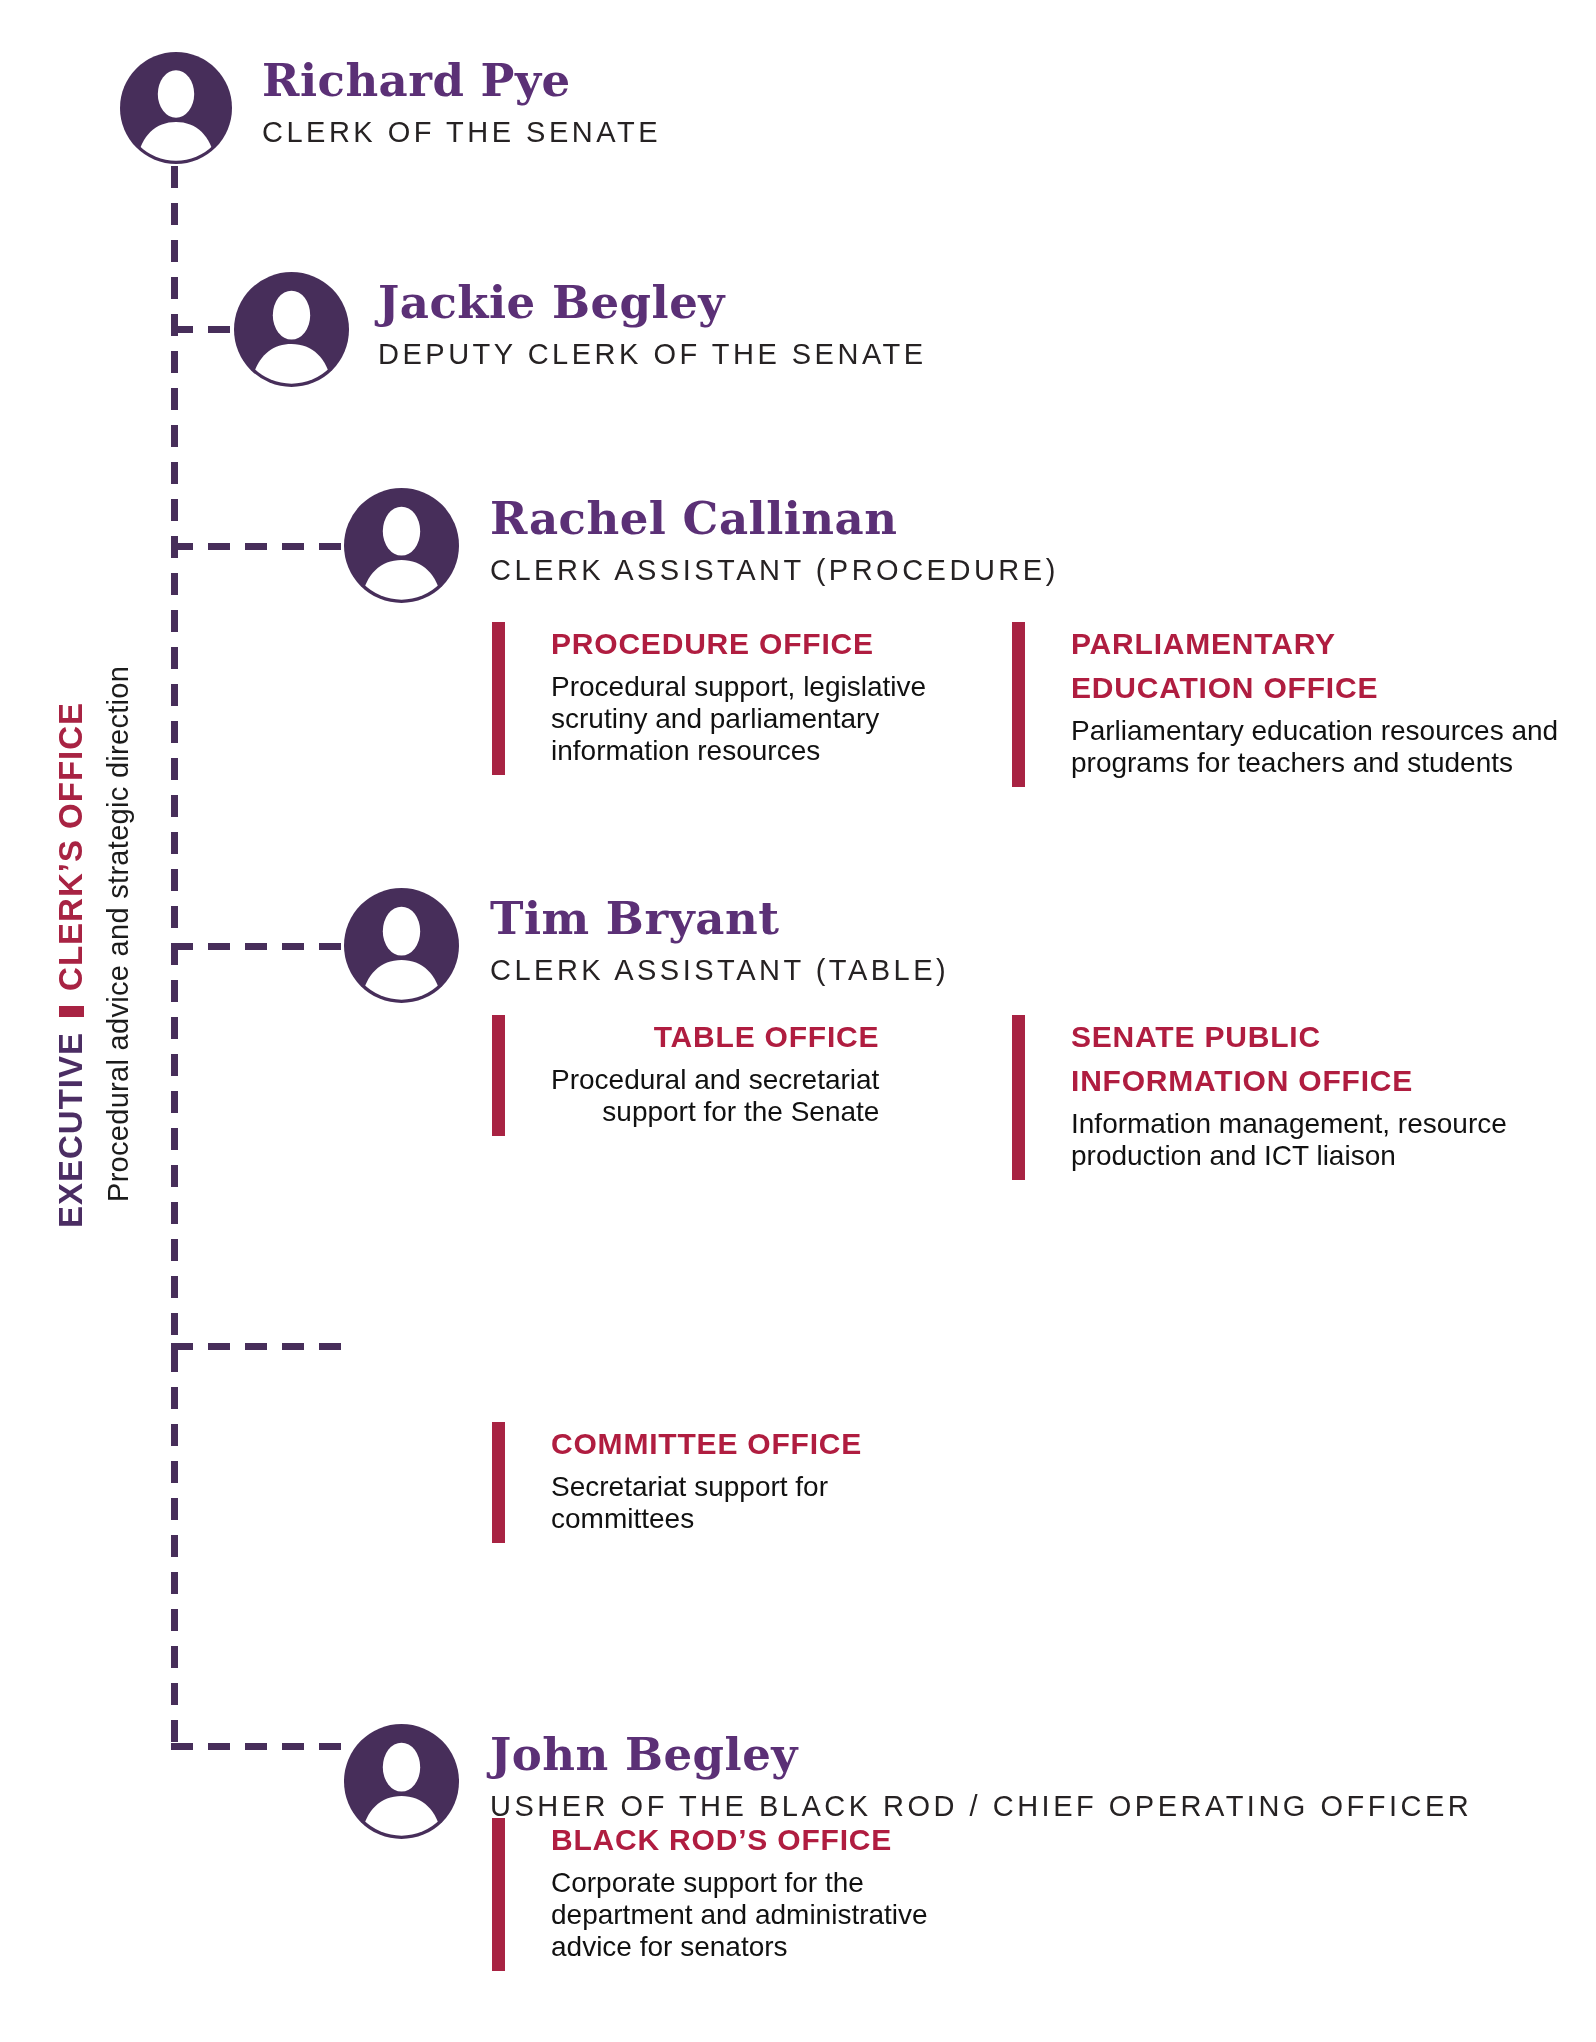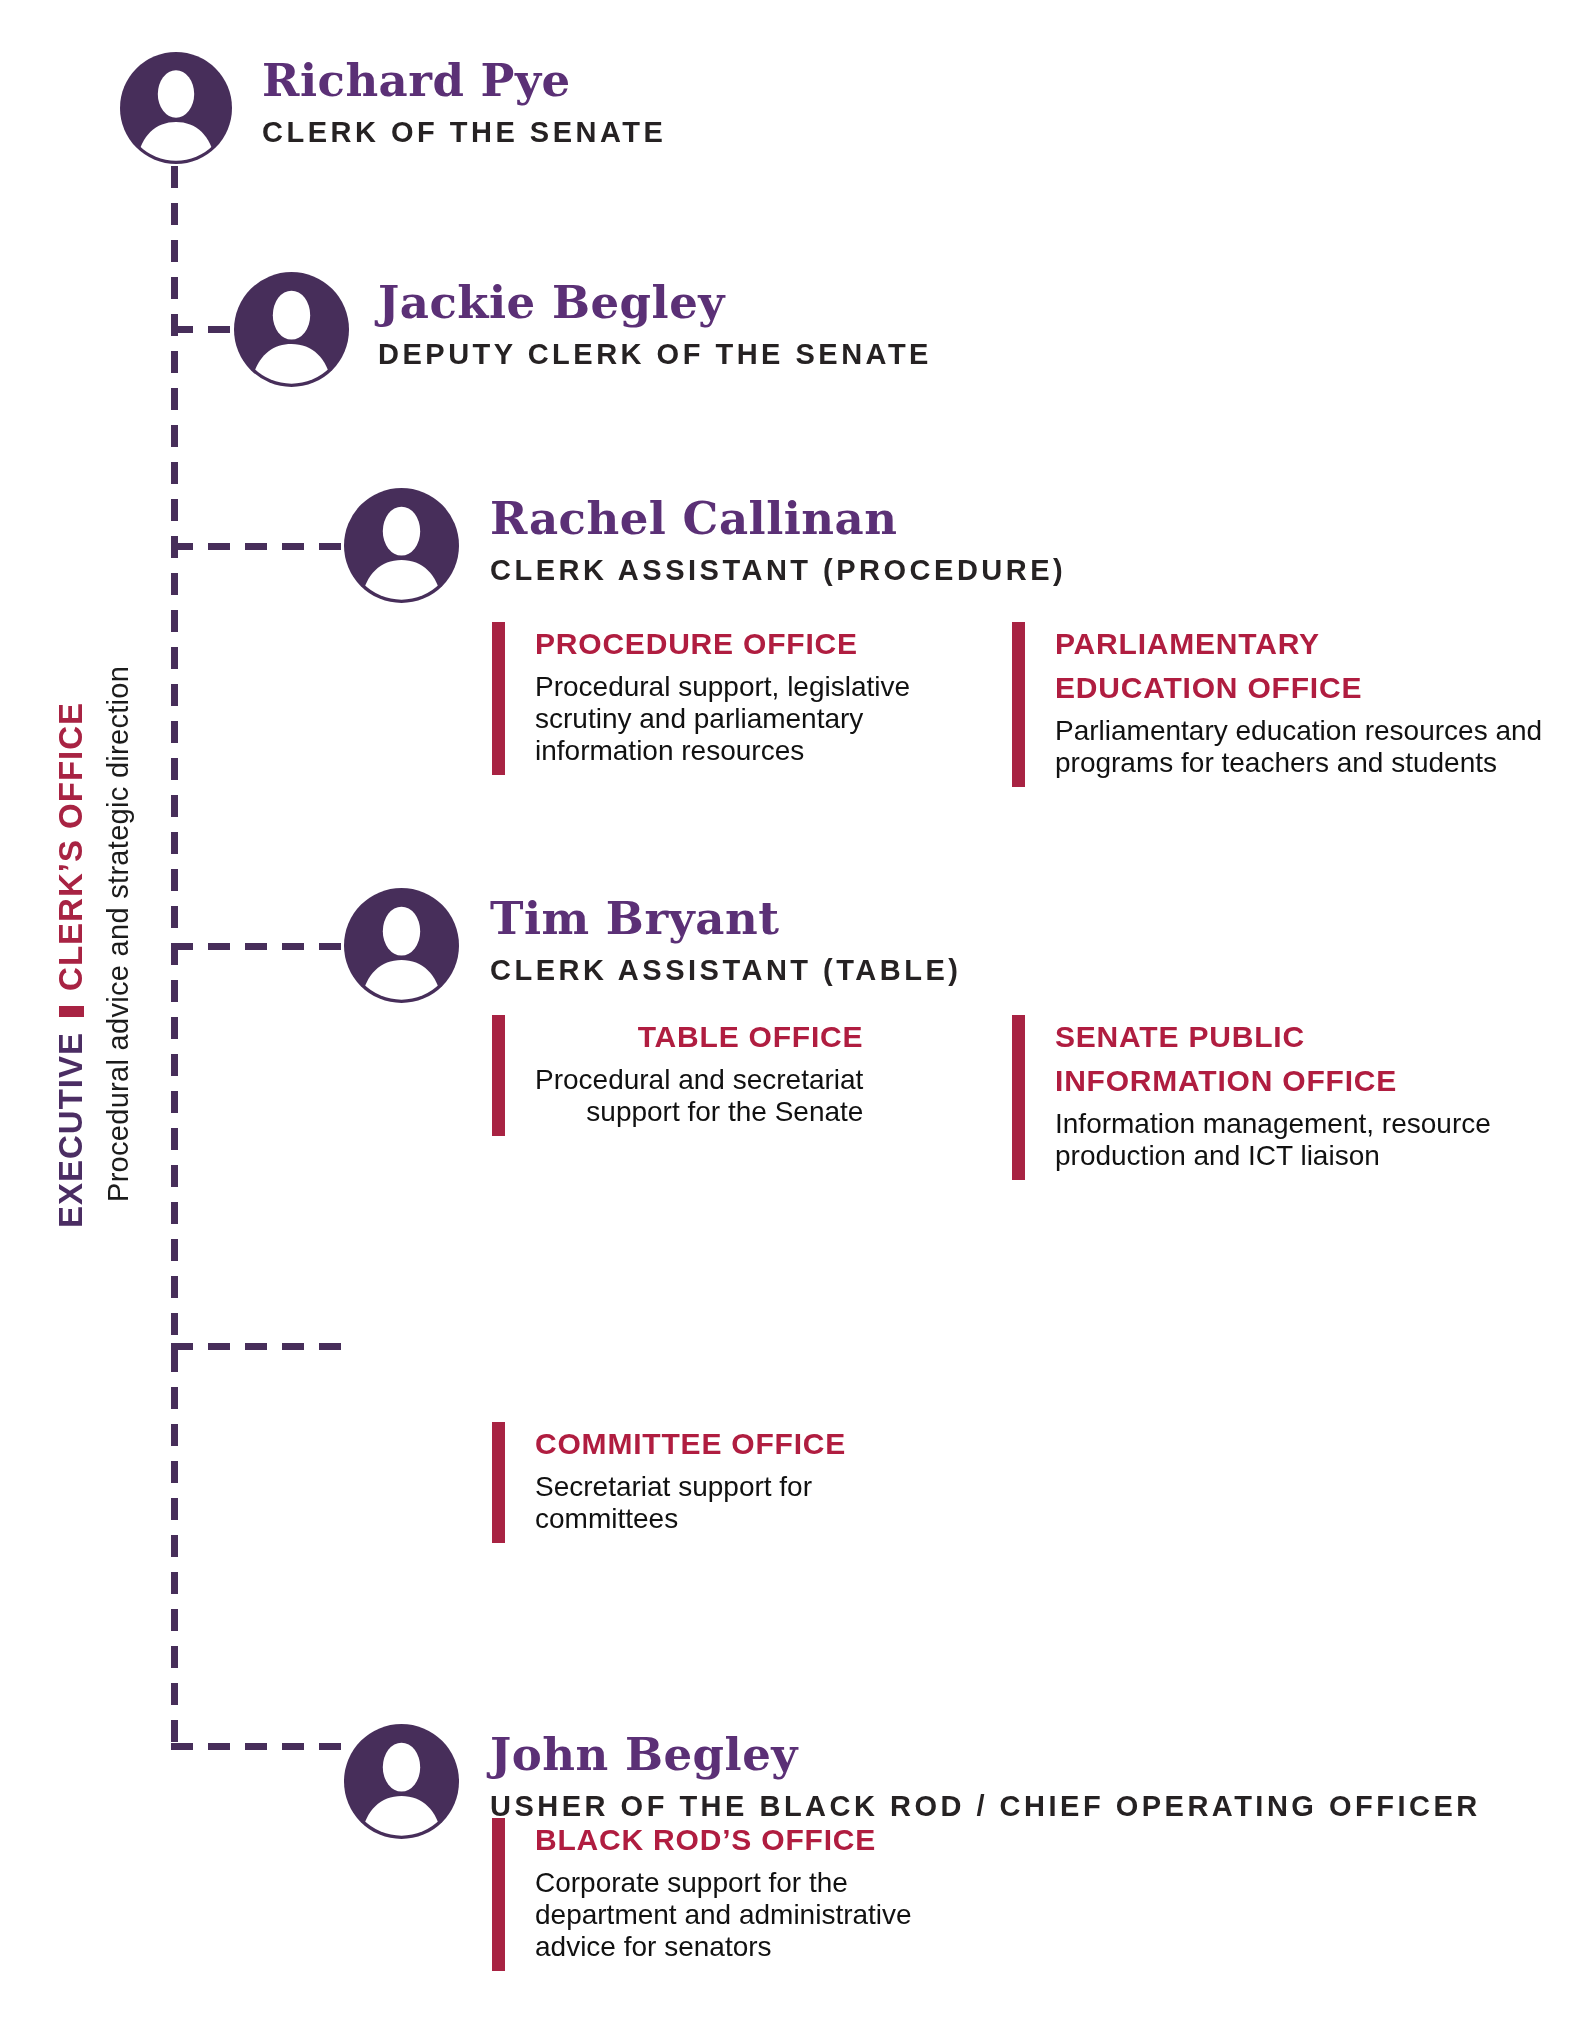--- a/index.html
+++ b/index.html
@@ -24,27 +24,27 @@
   .person { position: absolute; z-index: 2; }
   .avatar { display: block; }
   .ptext { position: absolute; top: 6px; left: 146px; width: 1110px; }
   .pname {
     font-family: "DejaVu Serif", "Liberation Serif", serif;
     font-weight: 700; font-size: 45px; line-height: 50px; color: #5b3076;
     letter-spacing: 0.5px; white-space: nowrap;
   }
   .prole {
     margin-top: 9px; font-size: 29px; line-height: 34px; color: #262223;
-    letter-spacing: 3.5px; white-space: nowrap; font-weight: 700;
+    letter-spacing: 3.5px; white-space: nowrap; font-weight: 400;
   }
 
   
   .office { position: absolute; display: flex; align-items: stretch; z-index: 2; }
   .office-bar { width: 13px; background: #a82343; flex: 0 0 13px; }
-  .office-content { margin-left: 30px; padding-bottom: 8px; }
+  .office-content { margin-left: 46px; padding-bottom: 8px; }
   .office-title {
     font-weight: 700; font-size: 30px; line-height: 44px; color: #b01d40;
     letter-spacing: 0.8px; white-space: pre-line;
   }
   .office-desc {
     margin-top: 5px; font-size: 28px; line-height: 32px; color: #111111;
     white-space: pre-line;
   }
 
   

